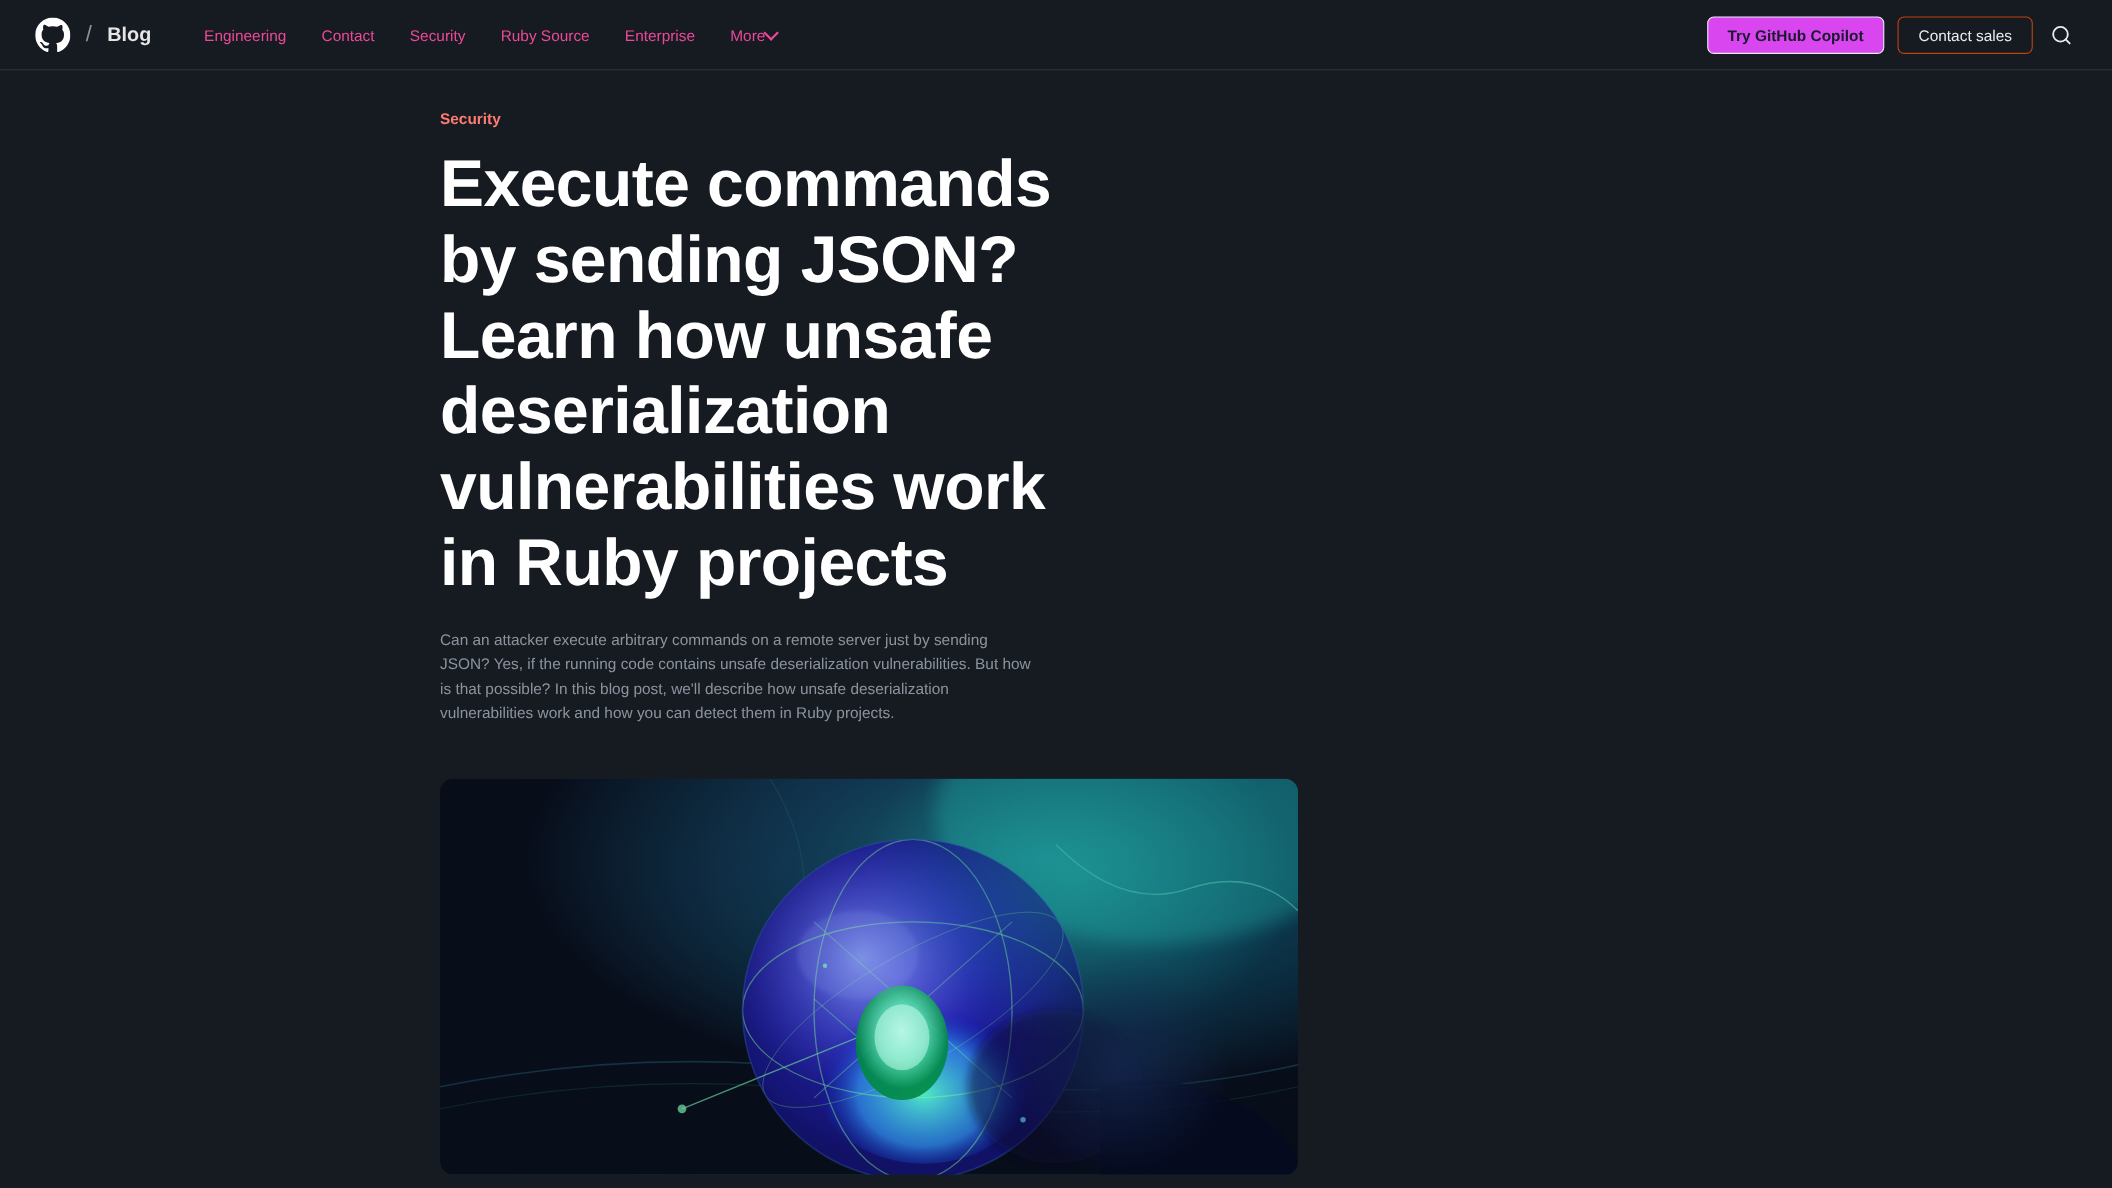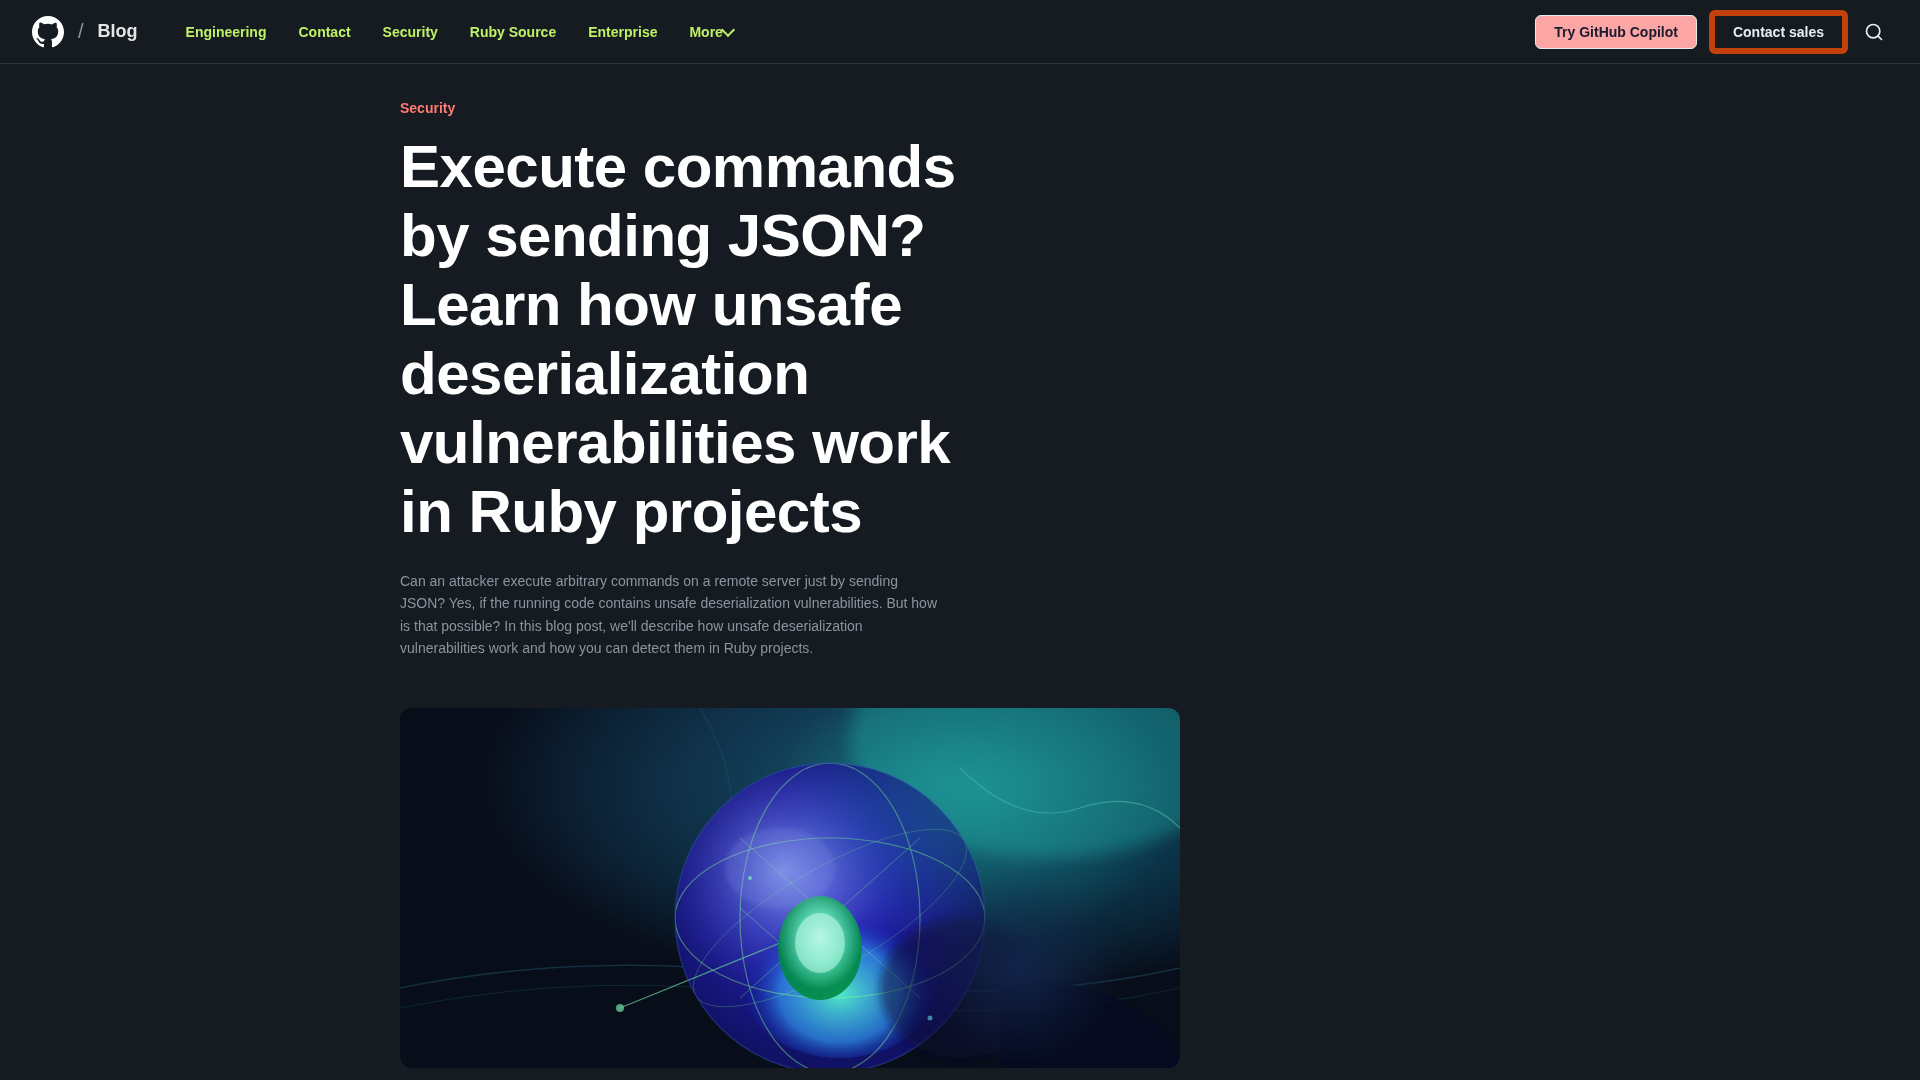--- a/index.html
+++ b/index.html
@@ -55,24 +55,24 @@
     }
 
     .nav-links {
       display: flex;
       align-items: center;
       gap: 0;
       flex: 1;
     }
 
     .nav-link {
-      color: #bef264;
+      color: #ec4899;
       text-decoration: none;
       font-size: 14px;
-      font-weight: 700;
+      font-weight: 400;
       padding: 0 16px;
       height: 64px;
       display: flex;
       align-items: center;
       cursor: pointer;
       transition: color 0.2s;
     }
 
     .nav-more {
       display: flex;
@@ -90,39 +90,39 @@
     }
 
     .nav-actions {
       display: flex;
       align-items: center;
       gap: 12px;
       margin-left: auto;
     }
 
     .btn-copilot {
-      background: #fca5a5;
+      background: #d946ef;
       color: #1a1a2e;
       border: 1px solid #e6edf3;
       padding: 8px 18px;
       border-radius: 6px;
       font-size: 14px;
       font-weight: 600;
       cursor: pointer;
       white-space: nowrap;
     }
 
     .btn-contact {
       background: transparent;
       color: #e6edf3;
-      border: 6px solid #c2410c;
+      border: 1px solid #c2410c;
       padding: 8px 18px;
       border-radius: 6px;
       font-size: 14px;
-      font-weight: 700;
+      font-weight: 400;
       cursor: pointer;
       white-space: nowrap;
     }
 
     .search-icon-btn {
       background: none;
       border: none;
       cursor: pointer;
       color: #e6edf3;
       display: flex;

